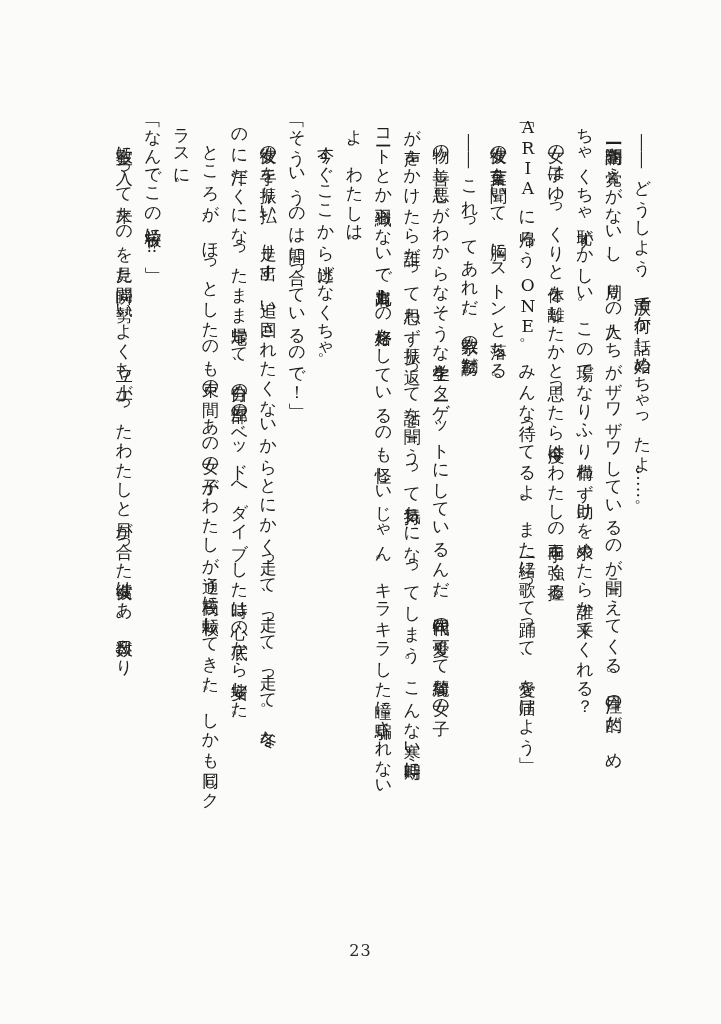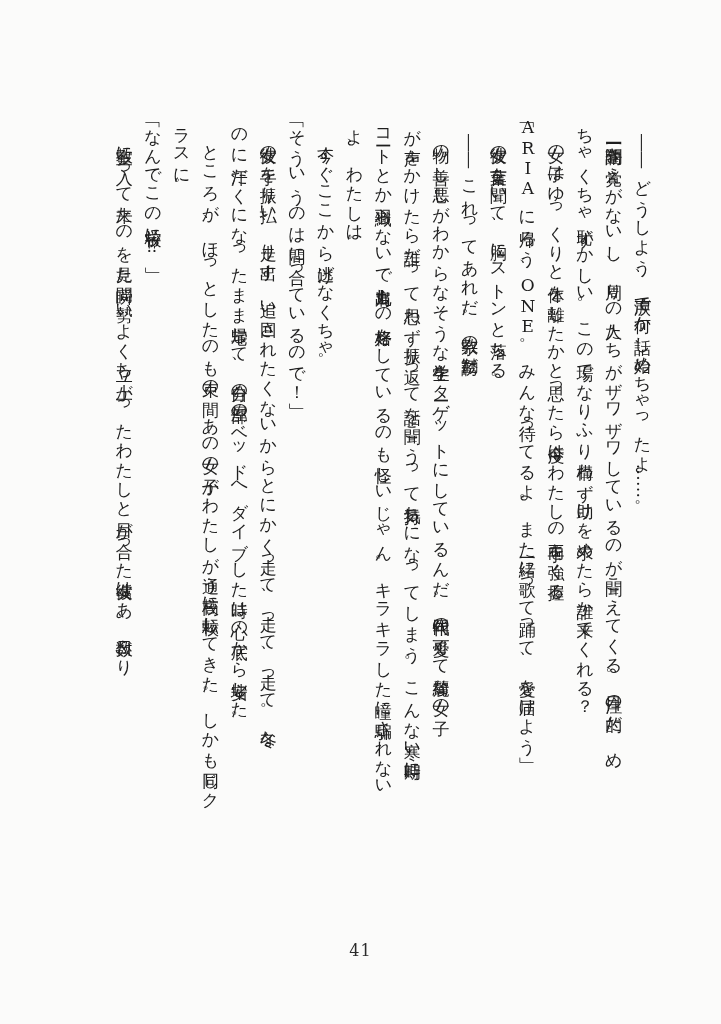--- a/index.html
+++ b/index.html
@@ -68,14 +68,14 @@
       <p class="line">よ、わたしは。</p>
       <p class="line indent">今すぐここから逃げなくちゃ。</p>
       <p class="line">「そういうのは間に合っているので！」</p>
       <p class="line indent">彼女の手を振り払い、走り出す。追い回されたくないからとにかく走って、走って、走って。冬な</p>
       <p class="line">のに汗だくになったまま帰宅して、自分の部屋のベッドへダイブした時は心の底から安堵した。</p>
       <p class="line indent">ところが、ほっとしたのも束の間、あの女の子がわたしが通う高校に転校してきた。しかも同じク</p>
       <p class="line">ラスに。</p>
       <p class="line">「なんでこの学校に⁉」</p>
       <p class="line indent">教室に入って来たのを見た瞬間、勢いよく立ち上がったわたしと目が合った彼女は「あ、数日ぶり</p>
     </div>
-  <div class="page-number">41</div>
+  <div class="page-number">23</div>
 </div>
 
 </body></html>

